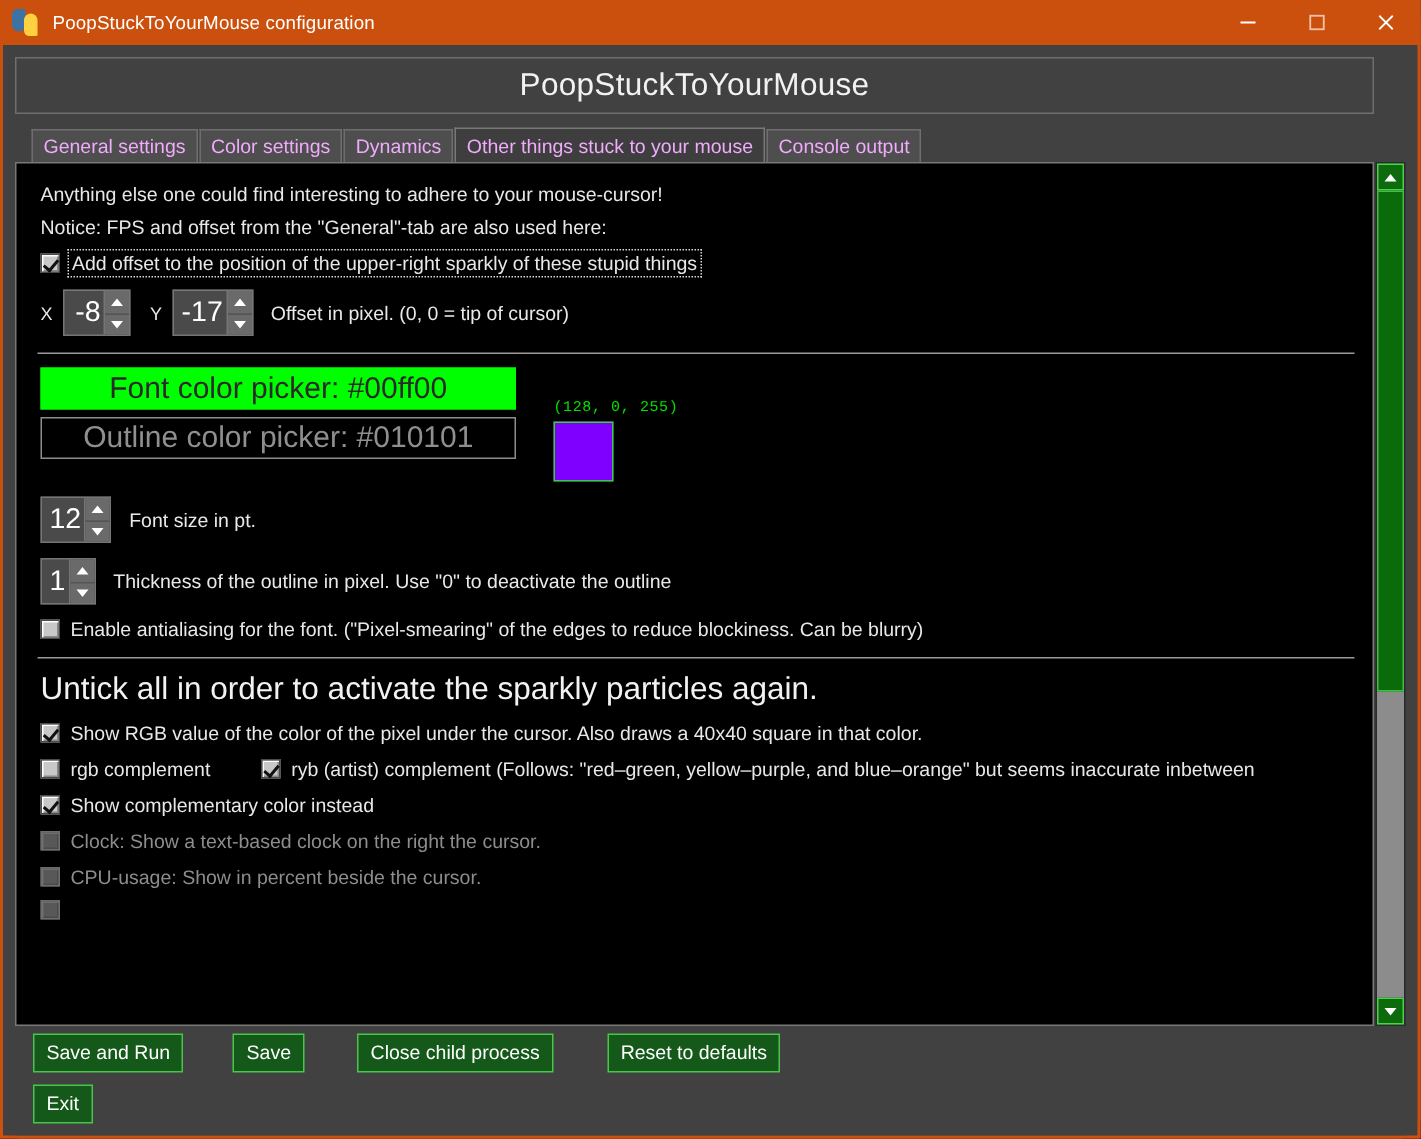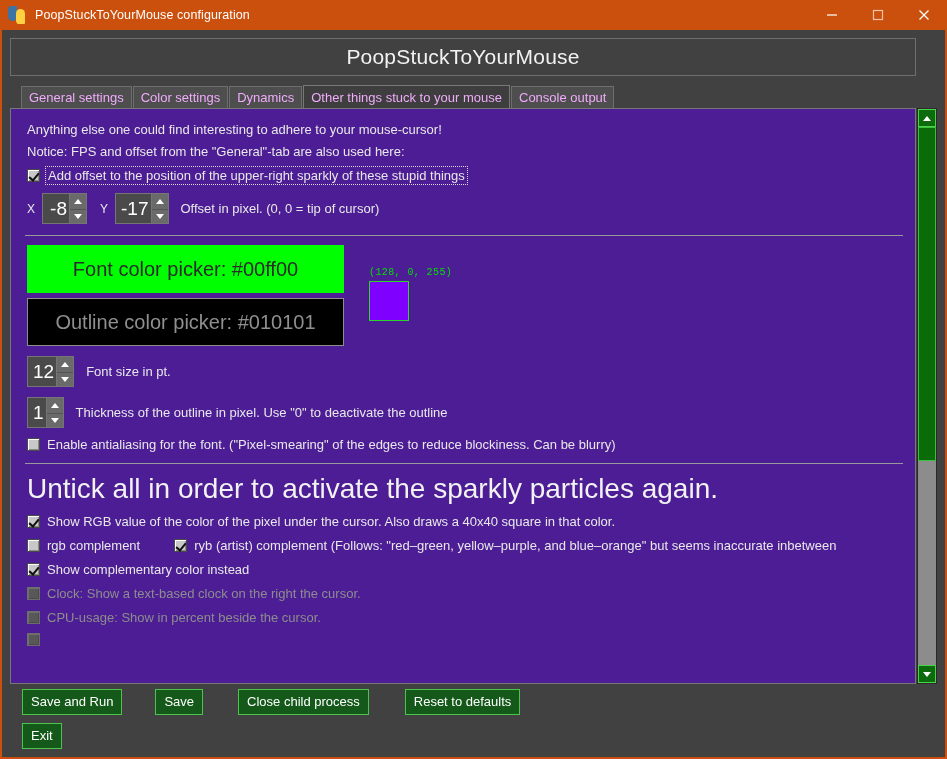--- a/index.html
+++ b/index.html
@@ -108,21 +108,21 @@
 
   
   #scroll-outer {
     flex: 1 1 auto;
     display: flex;
     min-height: 0;
     position: relative;
   }
   #page {
     flex: 1 1 auto;
-    background: #4c1d95;
+    background: #000000;
     border: 1px solid #787878;
     border-top: 1px solid #787878;
     padding: 6px 10px 0 10px;
     overflow: hidden;
     position: relative;
   }
   #page-inner { padding-left: 2px; }
 
   .line {
     color: #e8e8e8;
@@ -223,21 +223,21 @@
   }
   .spin-note {
     color: #e9e9e9; font-size: 13px; margin-left: 12px;
     white-space: nowrap;
   }
 
   
   #picker-block { display: flex; margin: 9px 0 0 4px; }
   #pickers { width: 317px; flex: 0 0 317px; }
   .picker {
-    height: 48px;
+    height: 28px;
     display: flex; align-items: center; justify-content: center;
     font-size: 20px;
     border: 1px solid #8d8d8d;
   }
   #font-picker { background: #00ff00; color: #2a2a2a; border-color: #00ff00; }
   #outline-picker { background: #000000; color: #8f8f8f; margin-top: 5px; }
 
   #swatch-block {
     margin-left: 25px;
     display: flex; flex-direction: column; align-items: flex-start;
@@ -250,21 +250,21 @@
     margin-bottom: 3px;
   }
   #swatch {
     width: 40px; height: 40px;
     background: #8000ff;
     border: 1px solid #2bd52b;
   }
 
   
   #big-heading {
-    color: #f2f2f2; font-size: 28px;
+    color: #f2f2f2; font-size: 21px;
     margin: 2px 0 0 4px;
   }
 
   
   #vscroll {
     width: 20px; flex: 0 0 20px;
     margin-left: 1px;
     background: #3d3d3d;
     display: flex; flex-direction: column;
     border: 1px solid #2a2a2a;

